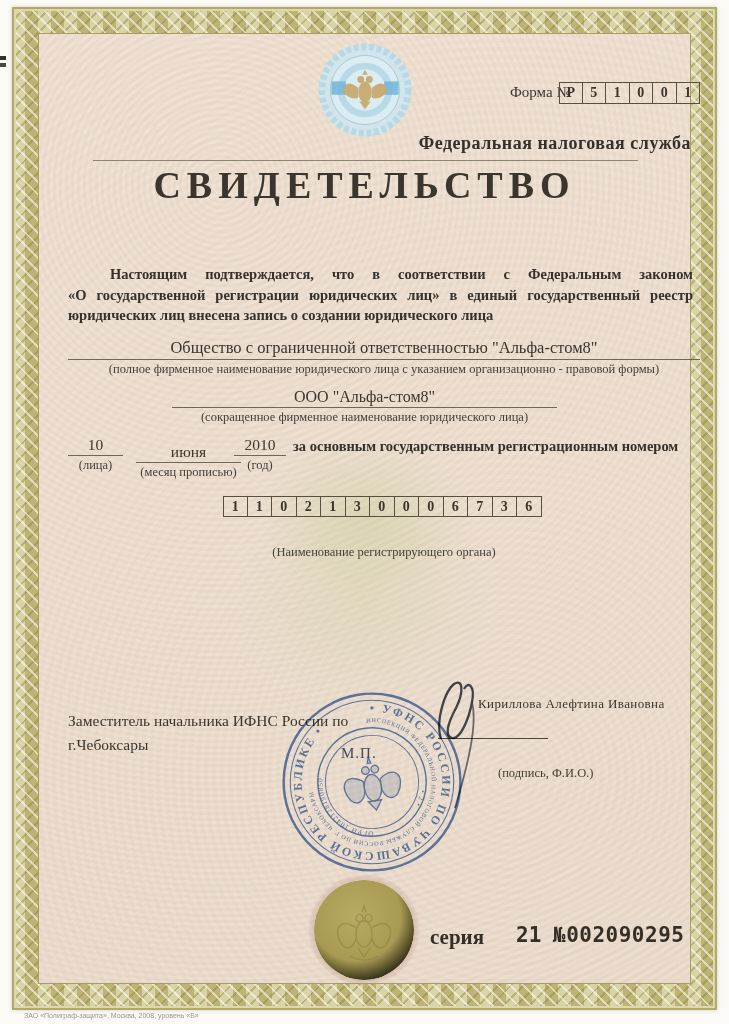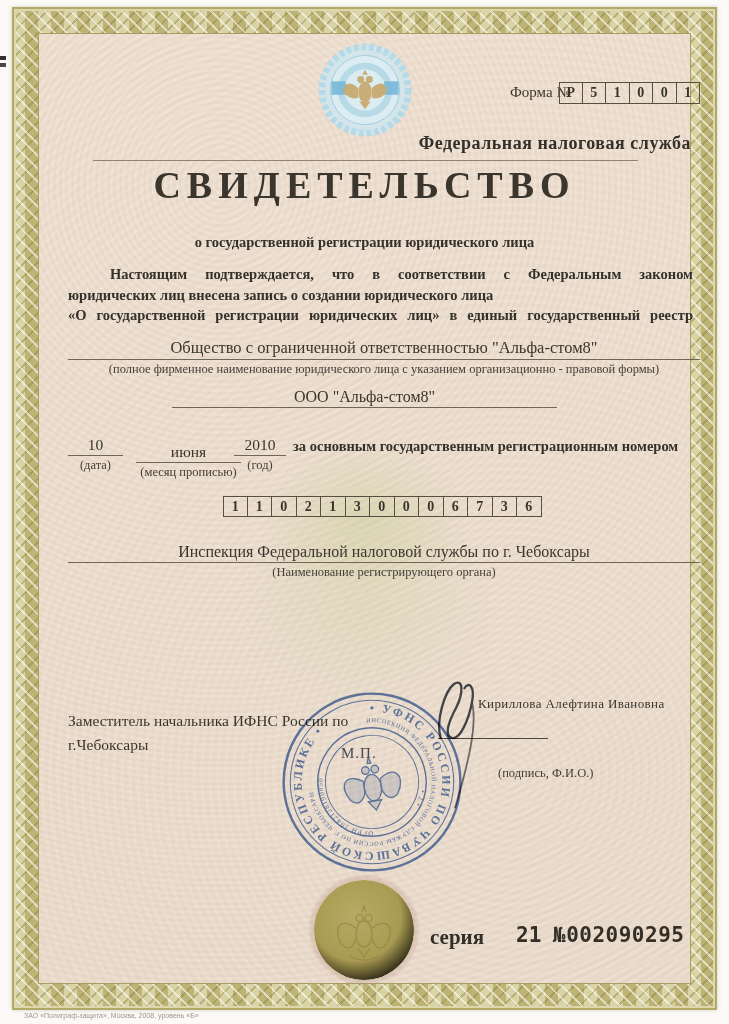--- a/index.html
+++ b/index.html
@@ -140,39 +140,39 @@
         <span class="cell">5</span>
         <span class="cell">1</span>
         <span class="cell">0</span>
         <span class="cell">0</span>
         <span class="cell">1</span>
       </div>
 
     <div class="agency">Федеральная налоговая служба</div>
     <div class="rule"></div>
     <div class="title">СВИДЕТЕЛЬСТВО</div>
-    <div class="subtitle">о государственной регистрации юридического лица</div>
 
     <div class="statement">
       <div class="jline first">Настоящим подтверждается, что в соответствии с Федеральным законом</div>
+      <div class="jline">«О государственной регистрации юридических лиц» в единый государственный реестр</div>
       <div class="jline last">юридических лиц внесена запись о создании юридического лица</div>
-      <div class="jline">«О государственной регистрации юридических лиц» в единый государственный реестр</div>
     </div>
 
     <div class="field f-full">
       <div class="field-value">Общество с ограниченной ответственностью "Альфа-стом8"</div>
       <div class="field-caption">(полное фирменное наименование юридического лица с указанием организационно - правовой формы)</div>
     </div>
     <div class="field f-short">
       <div class="field-value">ООО "Альфа-стом8"</div>
+      <div class="field-caption">(сокращенное фирменное наименование юридического лица)</div>
     </div>
 
     <div class="date-col d-day">
       <div class="date-val">10</div>
-      <div class="date-cap">(дата)</div>
+      <div class="date-cap">(лица)</div>
     </div>
     <div class="date-col d-month">
       <div class="date-val">июня</div>
       <div class="date-cap">(месяц прописью)</div>
     </div>
     <div class="date-col d-year">
       <div class="date-val">2010</div>
       <div class="date-cap">(год)</div>
     </div>
     <div class="ogrn-intro">за основным государственным регистрационным номером</div>
@@ -187,21 +187,20 @@
         <span class="cell">0</span>
         <span class="cell">0</span>
         <span class="cell">0</span>
         <span class="cell">6</span>
         <span class="cell">7</span>
         <span class="cell">3</span>
         <span class="cell">6</span>
       </div>
 
     <div class="field f-authority">
-      <div class="field-value">Инспекция Федеральной налоговой службы по г. Чебоксары</div>
       <div class="field-caption">(Наименование регистрирующего органа)</div>
     </div>
 
     <div class="pos-val1">Заместитель начальника ИФНС России по</div>
     <div class="pos-val2">г.Чебоксары</div>
     <div class="signatory">Кириллова Алефтина Ивановна</div>
     <div class="sign-line"></div>
     <div class="sign-caption">(подпись, Ф.И.О.)</div>
 
     <svg class="stamp" viewBox="-100 -100 200 200">

